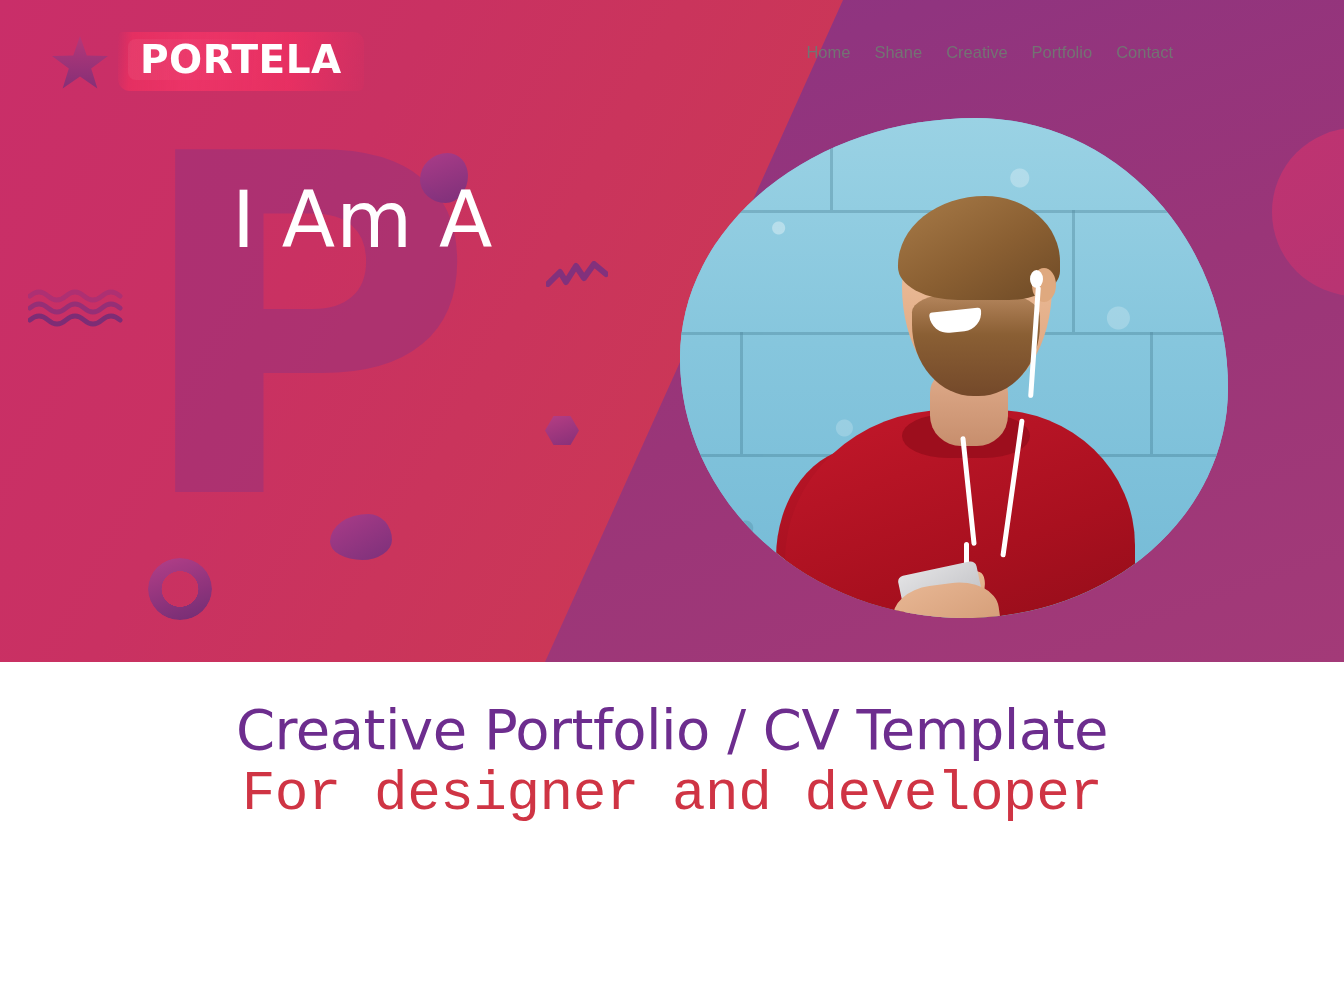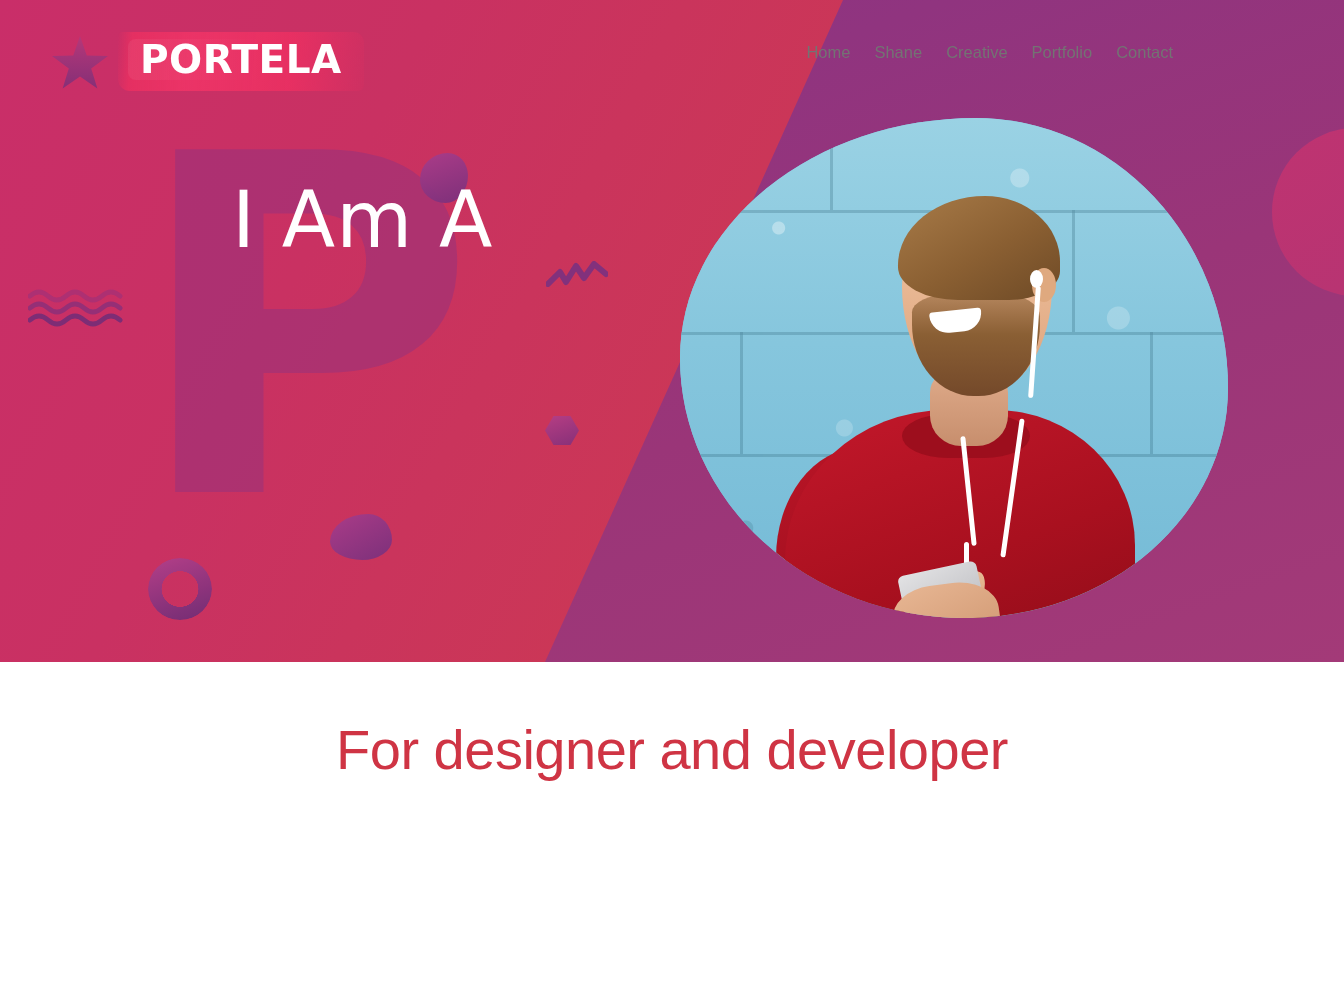--- a/index.html
+++ b/index.html
@@ -304,26 +304,26 @@
   .caption-line1 {
     color:#6d2d8e;
     font-family:"DejaVu Sans", sans-serif;
     font-size:56px; font-weight:400;
     line-height:1.15;
     letter-spacing:-.5px;
     white-space:nowrap;
   }
   .caption-line2 {
     color:#cf3444;
-    font-family:Liberation Sans, sans-serif;
+    font-family:Liberation Mono, monospace;
     font-size:56px; font-weight:400;
     line-height:1.15;
     letter-spacing:-.5px;
     white-space:nowrap;
-    margin-top:20px;
+    margin-top:0;
   }
 </style>
 </head>
 <body>
 
 <div id="page">
 
   <section class="hero">
 
     <div class="hero-bg-left"></div>
@@ -404,16 +404,17 @@
           <div class="cord" style="left:284px; top:424px; width:5px;  height:40px;"></div>
           <div class="thumb"></div>
           <div class="phone"></div>
           <div class="hand"></div>
         </div>
       </div>
     </div>
   </section>
 
   <section class="caption">
+    <div class="caption-line1">Creative Portfolio / CV Template</div>
     <div class="caption-line2">For designer and developer</div>
   </section>
 
 </div>
 
 </body></html>

